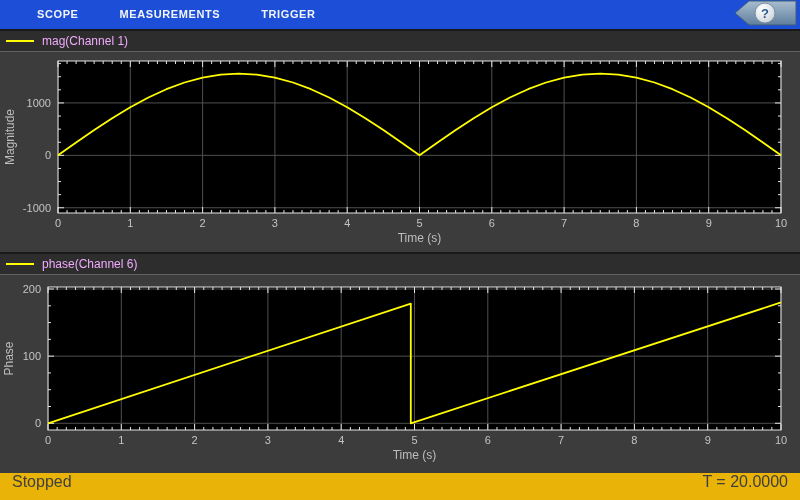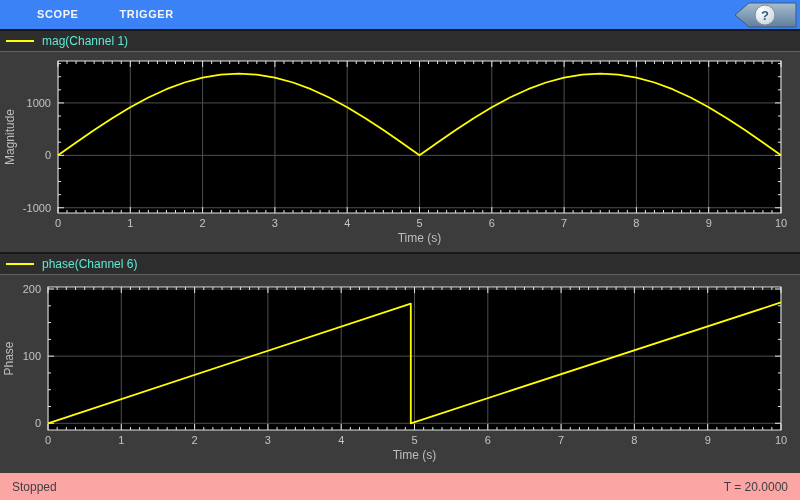--- a/index.html
+++ b/index.html
@@ -6,58 +6,59 @@
   html,body { width:800px; height:500px; overflow:hidden; }
   body {
     font-family:"Liberation Sans", sans-serif;
     background:#3c3c3c;
     display:flex; flex-direction:column;
     width:800px; height:500px;
   }
   
   .toolbar {
     height:29px; flex:0 0 29px;
-    background:#3b82f6;
-    display:flex; align-items:center;
+    background:#1d4ed8;
+    display:flex; align-items:flex-start;
   }
   .tabs { display:flex; gap:41px; padding-left:37px; }
   .tab {
     color:#f2f5f8; font-size:11px; font-weight:700;
     letter-spacing:0.6px; cursor:default; line-height:29px;
   }
   .toolbar-right { margin-left:auto; margin-right:3px; display:flex; align-items:center; }
   
   .legend {
     flex:0 0 23px; height:23px;
     background:#2d2d2d;
     border-top:2px solid #191919;
     border-bottom:1px solid #616161;
     display:flex; align-items:center;
     padding-left:6px;
   }
   .legend-line { width:28px; height:2px; margin-right:8px; }
-  .legend-label { font-size:12px; color:#5eead4; }
+  .legend-label { font-size:12px; color:#f0abfc; }
   
   .plot-wrap { background:#3c3c3c; line-height:0; }
   .plot-wrap svg { display:block; }
   
   .statusbar {
     flex:0 0 27px; height:27px;
-    background:#fca5a5;
-    display:flex; align-items:center; justify-content:space-between;
+    background:#eab308;
+    display:flex; align-items:flex-start; justify-content:space-between;
     padding:0 12px;
-    font-size:12px; color:#3f3f3f;
+    font-size:16px; color:#3f3f3f;
   }
 </style>
 </head>
 <body>
 
 <div class="toolbar">
   <div class="tabs">
     <span class="tab">SCOPE</span>
+    <span class="tab">MEASUREMENTS</span>
     <span class="tab">TRIGGER</span>
   </div>
   <div class="toolbar-right">
     <svg width="64" height="26" viewBox="0 0 64 26">
       <defs>
         <linearGradient id="chevGrad" x1="0" y1="0" x2="0" y2="1">
           <stop offset="0" stop-color="#a9bdce"></stop>
           <stop offset="1" stop-color="#5f7f9e"></stop>
         </linearGradient>
         <radialGradient id="ballGrad" cx="0.35" cy="0.3" r="0.9">

